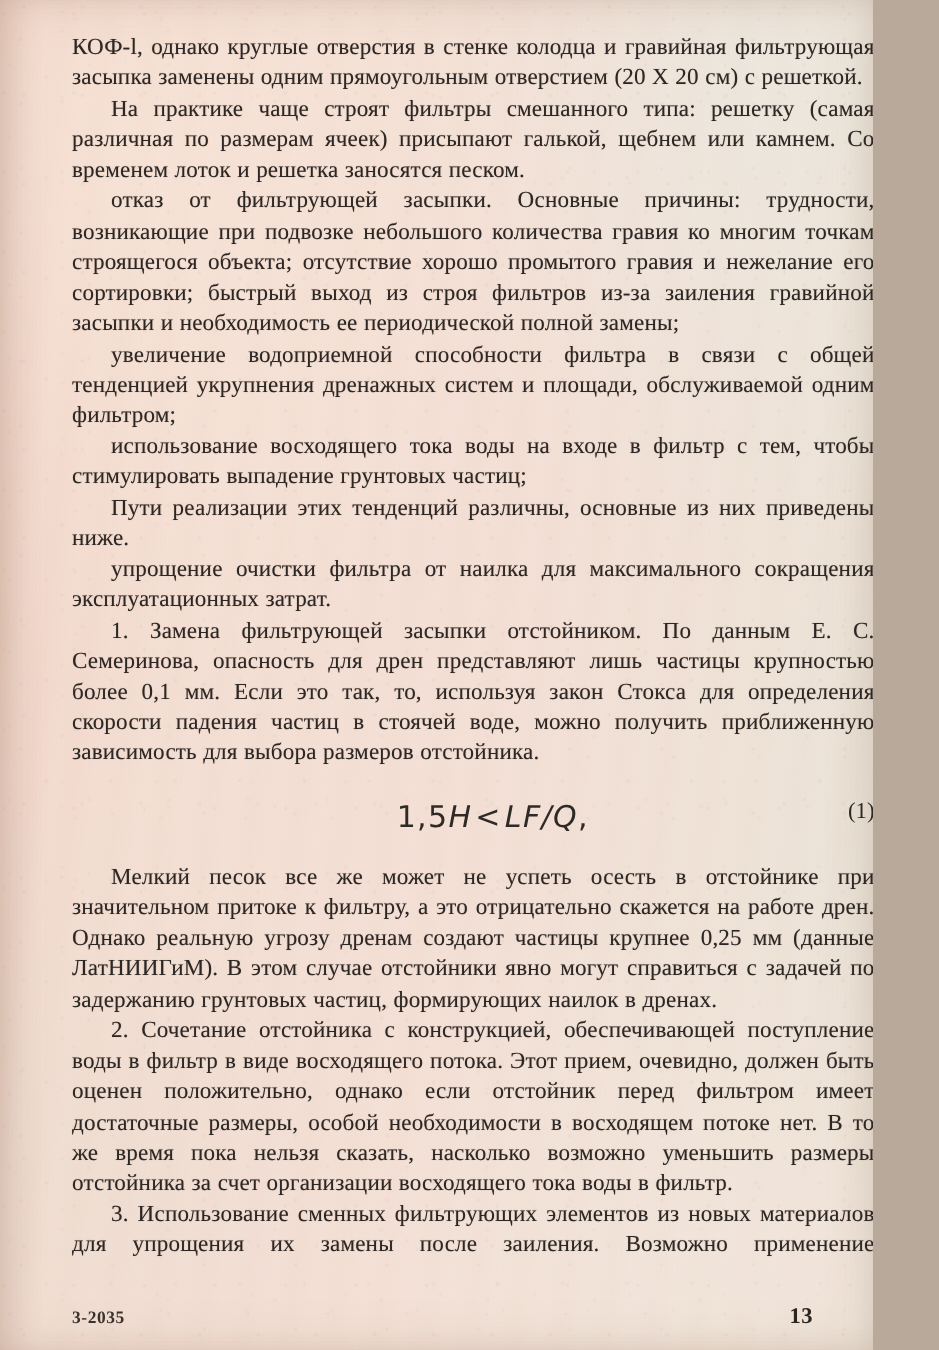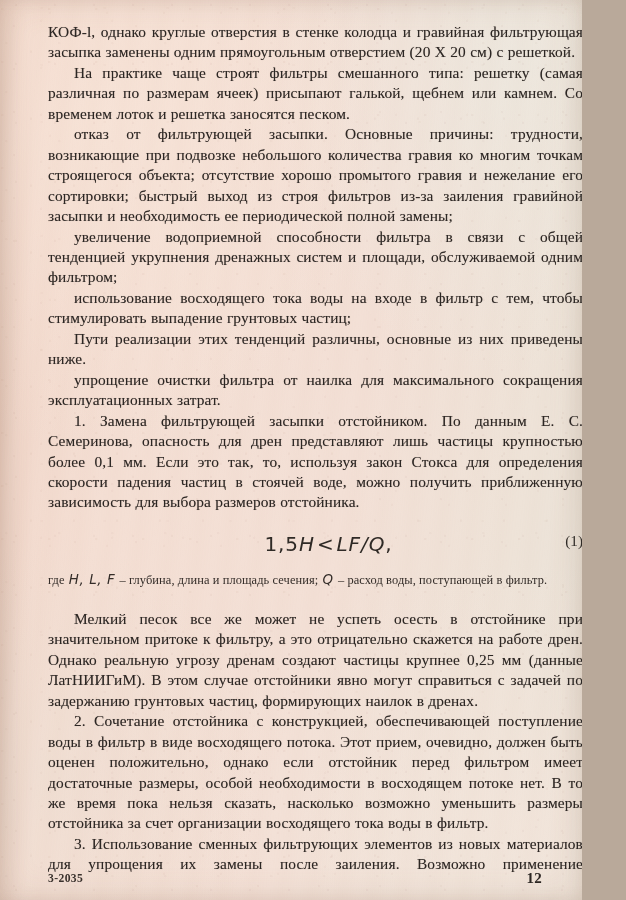--- a/index.html
+++ b/index.html
@@ -172,37 +172,28 @@
     <p class="para indent">упрощение очистки фильтра от наилка для максимального сокращения эксплуатационных затрат.</p>
     <p class="para indent">1. Замена фильтрующей засыпки отстойником. По данным Е. С. Семеринова, опасность для дрен представляют лишь частицы крупностью более 0,1 мм. Если это так, то, используя закон Стокса для определения скорости падения частиц в стоячей воде, можно получить приближенную зависимость для выбора размеров отстойника.</p>
 
     <div class="formula-row">
       <div class="formula">
         <span class="num">1,5</span><span>H</span><span class="op">&lt;</span><span>LF/Q</span><span class="num">,</span>
       </div>
       <div class="eq-number">(1)</div>
     </div>
 
-    <p class="note">
-      <span>где</span>
-      <span class="sym">H, L, F</span>
-      <span>–</span>
-      <span>глубина, длина и площадь сечения;</span>
-      <span class="sym">Q</span>
-      <span>–</span>
-      <span>расход воды, поступающей в фильтр.</span>
-    </p>
 
     <div class="gap-after-note"></div>
 
     <p class="para indent">Мелкий песок все же может не успеть осесть в отстойнике при значительном притоке к фильтру, а это отрицательно скажется на работе дрен. Однако реальную угрозу дренам создают частицы крупнее 0,25 мм (данные ЛатНИИГиМ). В этом случае отстойники явно могут справиться с задачей по задержанию грунтовых частиц, формирующих наилок в дренах.</p>
     <p class="para indent">2. Сочетание отстойника с конструкцией, обеспечивающей поступление воды в фильтр в виде восходящего потока. Этот прием, очевидно, должен быть оценен положительно, однако если отстойник перед фильтром имеет достаточные размеры, особой необходимости в восходящем потоке нет. В то же время пока нельзя сказать, насколько возможно уменьшить размеры отстойника за счет организации восходящего тока воды в фильтр.</p>
     <p class="para indent lastfull">3. Использование сменных фильтрующих элементов из новых материалов для упрощения их замены после заиления. Возможно применение</p>
 
   </div>
 
   <div class="footer">
     <span class="signature">3-2035</span>
-    <span class="folio">12</span>
+    <span class="folio">13</span>
   </div>
 
   <div class="edge-shade"></div>
 </div>
 
 </body></html>

